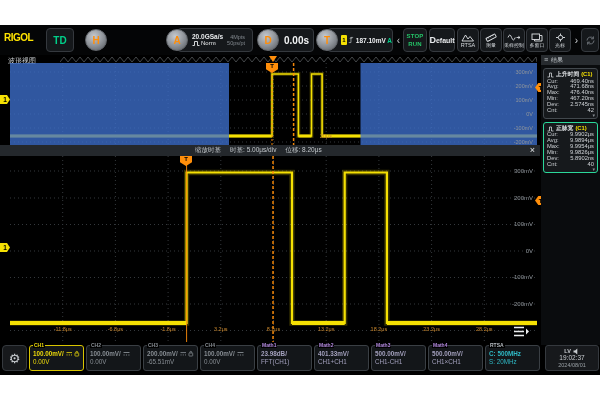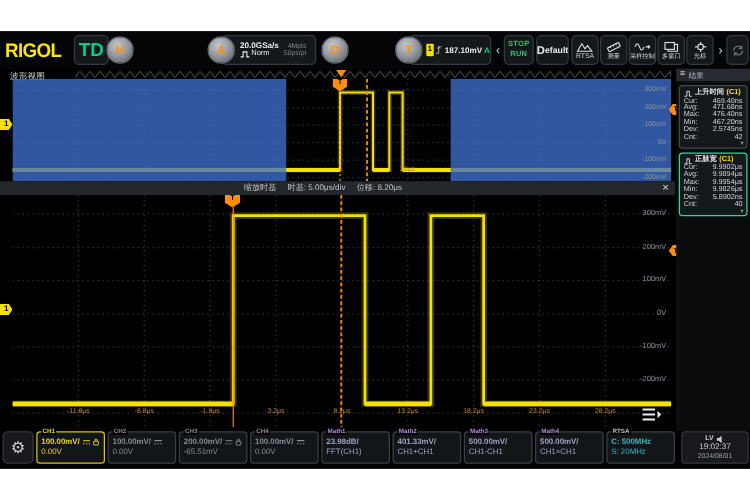--- a/index.html
+++ b/index.html
@@ -3,26 +3,26 @@
 <meta charset="utf-8">
 <style>
   *{margin:0;padding:0;box-sizing:border-box}
   html,body{background:#fff}
   body{font-family:"Liberation Sans","DejaVu Sans",sans-serif}
   .stage{position:relative;width:600px;height:400px;background:#fff;overflow:hidden}
   #scope{position:absolute;left:0;top:25px;width:600px;height:350px;background:#000;overflow:hidden}
 
   
   .toolbar{position:absolute;left:0;top:0;width:600px;height:30px;background:#040506}
-  .logo{position:absolute;left:4px;top:7px;font-size:15px;font-weight:900;color:#ffe400;letter-spacing:-0.5px;transform:scaleY(1.05)}
+  .logo{position:absolute;left:4px;top:7px;font-size:10px;font-weight:900;color:#ffe400;letter-spacing:-0.5px;transform:scaleY(1.05)}
   .tbox{position:absolute;top:3px;height:24px;background:#15181b;border:1px solid #35393e;border-radius:4px;display:flex;align-items:center;justify-content:center}
   .knob{position:absolute;top:4px;width:22px;height:22px;border-radius:50%;z-index:2;
         background:radial-gradient(circle at 40% 32%,#c6cacf,#8a8f95 55%,#52565b);border:1px solid #63676c;
         display:flex;align-items:center;justify-content:center;font-size:10px;font-weight:bold;color:#ff8e0a}
-  #td{left:59px;width:28px;color:#00d08a;font-size:15px;font-weight:bold}
+  #td{left:46px;width:28px;color:#00d08a;font-size:10px;font-weight:bold}
   #knob-h{left:85px} #panel-h{left:96px;width:64px;justify-content:flex-start;padding-left:15px;font-size:10px;font-weight:bold;color:#f2f4f5}
   #knob-a{left:166px} #panel-a{left:177px;width:76px;justify-content:flex-start;padding-left:14px}
   .acol1{display:flex;flex-direction:column;line-height:7px}
   .acol1 .r1{font-size:6.5px;font-weight:bold;color:#e9ebed}
   .acol1 .r2{display:flex;align-items:center;gap:1px;font-size:6px;color:#e9ebed}
   .acol2{margin-left:4px;font-size:5.5px;color:#82888e;line-height:6.5px;text-align:right}
   #knob-d{left:257px} #panel-d{left:268px;width:46px;justify-content:flex-start;padding-left:15px;font-size:10px;font-weight:bold;color:#f2f4f5}
   #knob-t{left:316px} #panel-t{left:327px;width:66px;justify-content:flex-start;padding-left:13px;gap:1.5px}
   .srcbox{width:8px;height:10px;background:#f5e003;color:#000;font-size:6px;font-weight:bold;display:flex;align-items:center;justify-content:center;border-radius:1px}
   .tlevel{font-size:6.5px;color:#eceef0;font-weight:bold}
@@ -113,20 +113,21 @@
               <span>Norm</span>
             </span>
       </div>
       <div class="acol2">
         <div>4Mpts</div>
         <div>50ps/pt</div>
       </div>
     </div>
 
     <div class="knob" id="knob-d">D</div>
+    <div class="tbox" id="panel-d">0.00s</div>
 
     <div class="knob" id="knob-t">T</div>
     <div class="tbox" id="panel-t">
       <span class="srcbox">1</span>
       <svg width="8" height="10" viewBox="0 0 8 10">
         <path d="M1,8.5 H4 V1.5 H7" fill="none" stroke="#c3c8cc" stroke-width="0.9"></path>
         <path d="M4,1.5 l-1.4,2 M4,1.5 l1.4,2" fill="none" stroke="#c3c8cc" stroke-width="0.8"></path>
       </svg>
       <span class="tlevel">187.10mV</span>
       <span class="tmode">A</span>

